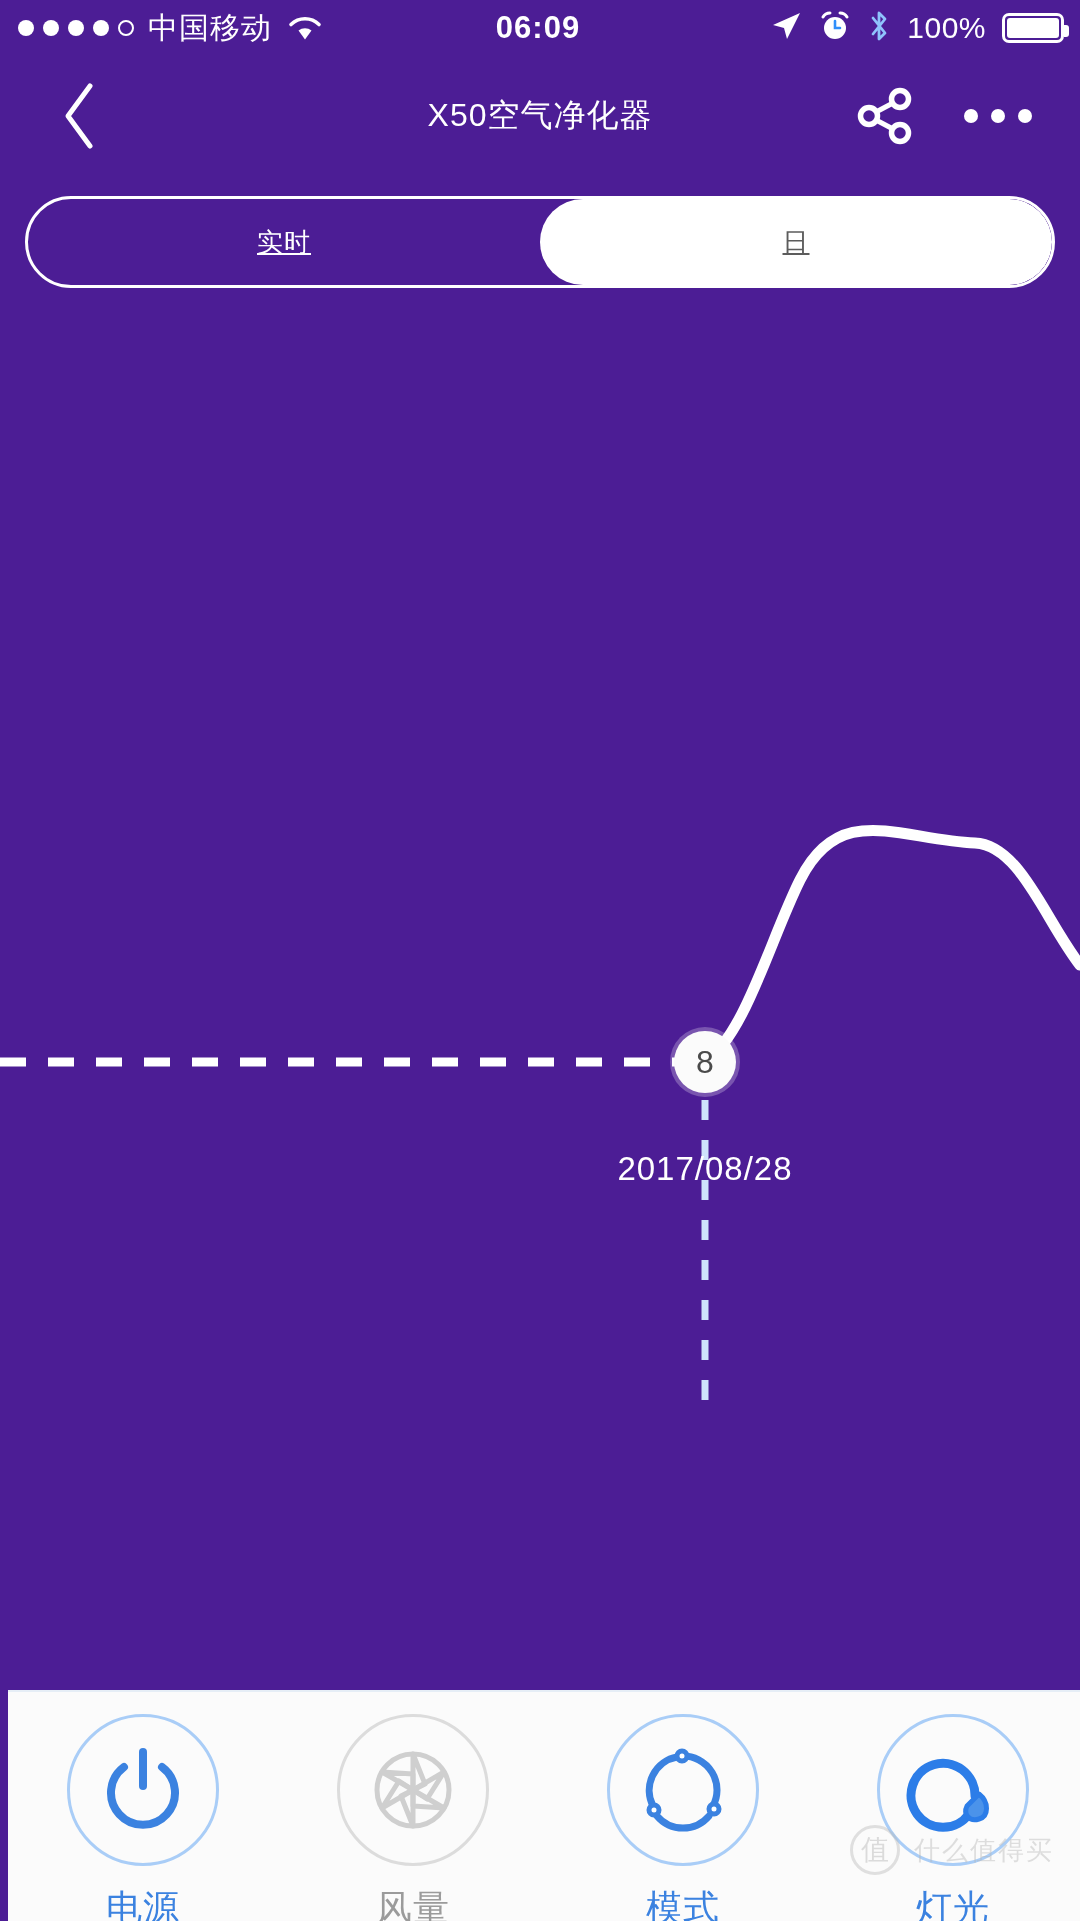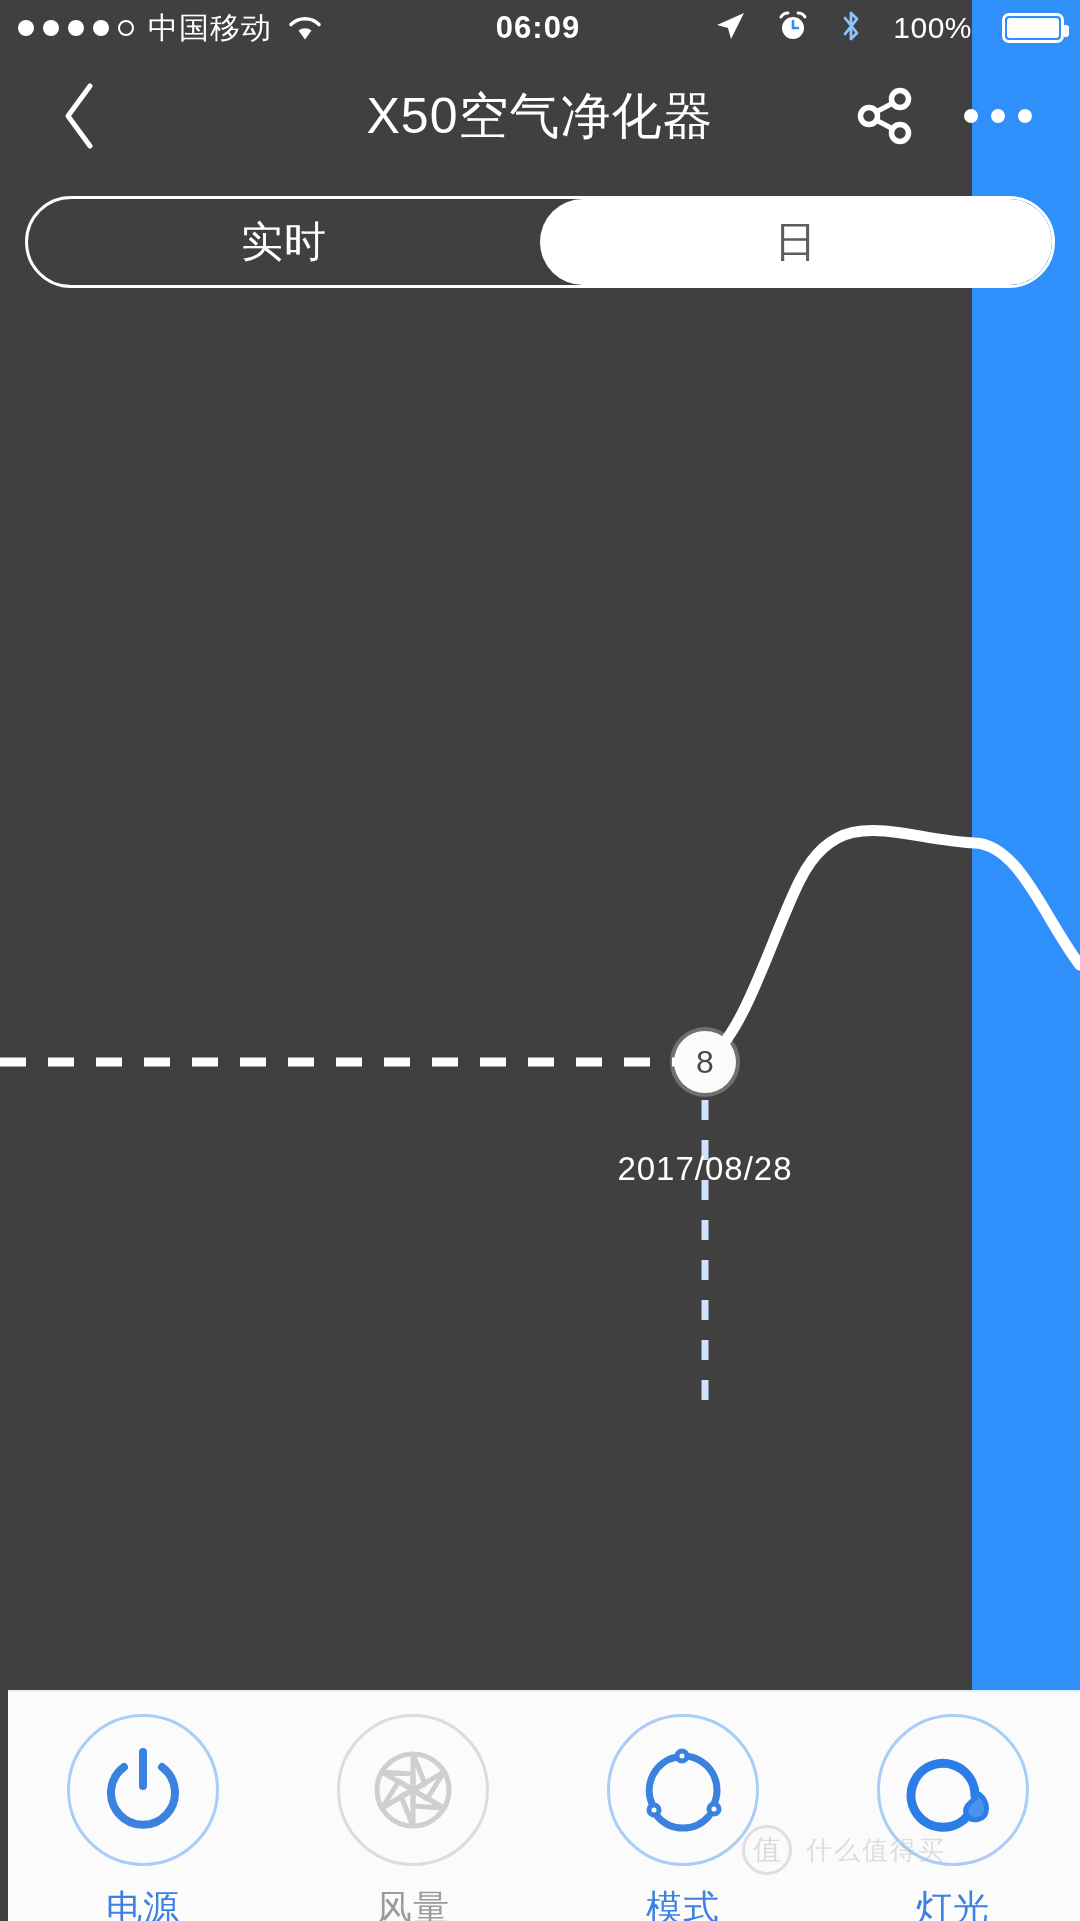--- a/index.html
+++ b/index.html
@@ -4,22 +4,22 @@
 <style>
   * { margin:0; padding:0; box-sizing:border-box; }
   html, body {
     width:1080px; height:1921px;
     background:#2f8ffb;
     font-family:"Liberation Sans", "DejaVu Sans", sans-serif;
     overflow:hidden;
   }
   #screen {
     position:relative;
-    width:972px; height:1921px;
-    background:#404040;
+    width:1080px; height:1921px;
+    background:#4c1d95;
   }
 
   
   #status-bar {
     position:absolute; top:0; left:0;
     width:1080px; height:56px;
     display:flex; align-items:center;
     color:#ffffff;
   }
   .sb-left { display:flex; align-items:center; gap:0; padding-left:18px; }
@@ -27,21 +27,21 @@
   .sdot { width:16px; height:16px; border-radius:50%; background:#ffffff; }
   .sdot.empty { background:transparent; border:2px solid #ffffff; }
   .carrier { font-size:30px; letter-spacing:1px; line-height:1; }
   .wifi-ic { margin-left:16px; width:34px; height:26px; position:relative; }
   .sb-center {
     position:absolute; left:0; right:4px; text-align:center;
     font-size:31px; font-weight:600; letter-spacing:1px;
   }
   .sb-right {
     margin-left:auto; display:flex; align-items:center;
-    gap:30px; padding-right:16px;
+    gap:16px; padding-right:16px;
   }
   .batt-pct { font-size:30px; letter-spacing:0.5px; }
   .batt-shell {
     width:62px; height:30px; border:3px solid #ffffff;
     border-radius:7px; position:relative; display:flex; align-items:center;
     padding:2px;
   }
   .batt-shell::after {
     content:""; position:absolute; right:-8px; top:9px;
     width:5px; height:12px; background:#ffffff; border-radius:0 3px 3px 0;
@@ -54,21 +54,21 @@
     width:1080px; height:120px;
   }
   #back-button {
     position:absolute; left:30px; top:0; width:100px; height:120px;
     display:flex; align-items:center; justify-content:center;
     cursor:pointer;
   }
   #nav-title {
     position:absolute; left:0; right:0; top:0; height:120px;
     display:flex; align-items:center; justify-content:center;
-    color:#ffffff; font-size:50px; font-weight:500; letter-spacing:1px;text-align:center;
+    color:#ffffff; font-size:32px; font-weight:500; letter-spacing:1px;text-align:center;
   }
   #share-button {
     position:absolute; right:150px; top:0; width:90px; height:120px;
     display:flex; align-items:center; justify-content:center; cursor:pointer;
   }
   #more-button {
     position:absolute; right:32px; top:0; width:100px; height:120px;
     display:flex; align-items:center; justify-content:center;
     gap:13px; cursor:pointer;
   }
@@ -76,22 +76,23 @@
 
   
   #tab-bar {
     position:absolute; top:196px; left:25px;
     width:1030px; height:92px;
     border:3px solid #ffffff; border-radius:46px;
     display:flex; align-items:stretch; overflow:hidden;
   }
   .tab {
     flex:1; display:flex; align-items:center; justify-content:center;
-    color:#ffffff; font-size:42px; letter-spacing:1px; cursor:pointer;
+    color:#ffffff; font-size:26px; letter-spacing:1px; cursor:pointer;
     background:transparent;
+    text-decoration:underline;
   }
   .tab.active { background:#ffffff; color:#5c5c5c; border-radius:46px; }
 
   
   #chart-area {
     position:absolute; top:300px; left:0;
     width:1080px; height:1390px;
     overflow:hidden;
   }
   #chart-svg { position:absolute; top:0; left:0; width:1080px; height:1390px; }

